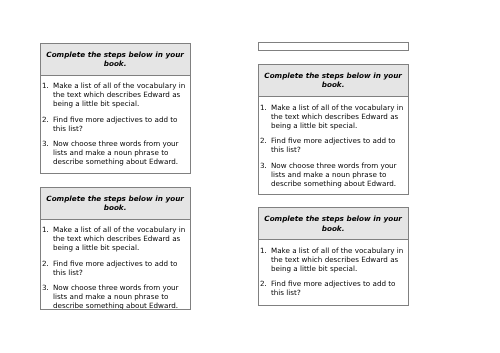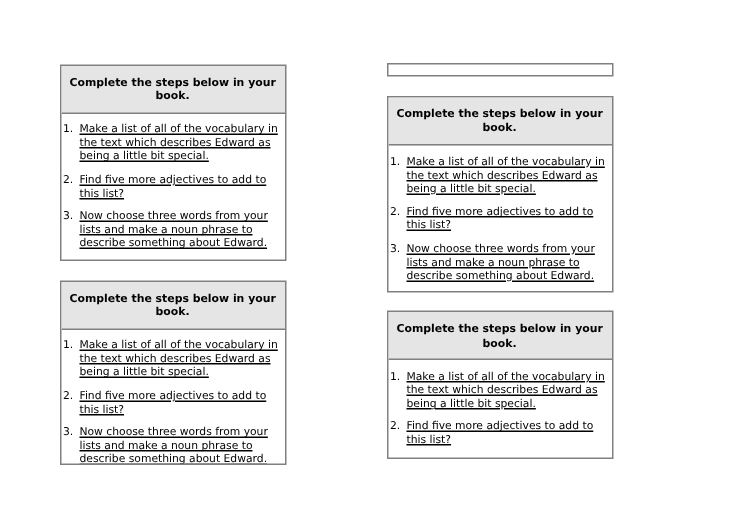--- a/index.html
+++ b/index.html
@@ -26,32 +26,33 @@
   .box-header{
     background:#e5e5e5;
     border-bottom:1px solid #808080;
     box-sizing:border-box;
     height:32px;
     font-weight:bold;
     text-align:center;
     font-size:7.25px;
     line-height:9.4px;
     padding:6.0px 2px 5px 2px;
+    font-style:italic;
   }
   .box-body{padding:5.9px 1.5px 4px 1.4px;}
   .steps-list{margin:0;padding:0;list-style:none;}
   .step{
     display:flex;
     font-size:7.18px;
     line-height:9.0px;
     margin-bottom:6.5px;
   }
   .step:last-child{margin-bottom:0;}
   .step-number{width:11px;flex:0 0 11px;text-align:left;}
-  .step-text{flex:1 1 auto;text-decoration:underline;}
+  .step-text{flex:1 1 auto;}
 
   
   .empty-box{
     position:absolute;
     border:1px solid #808080;
     box-sizing:border-box;
     background:#ffffff;
   }
 
   

